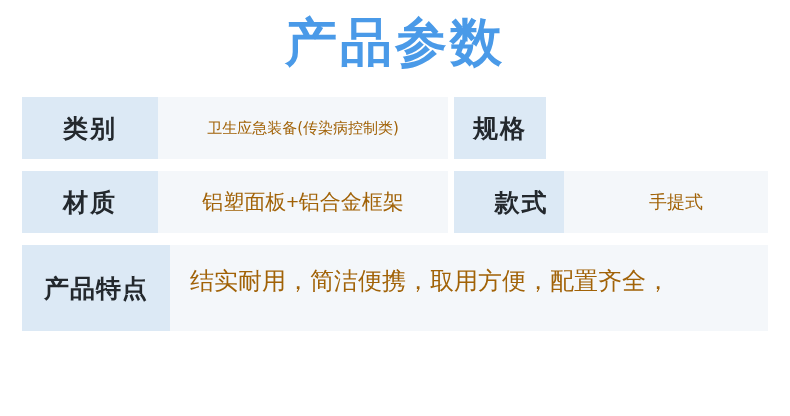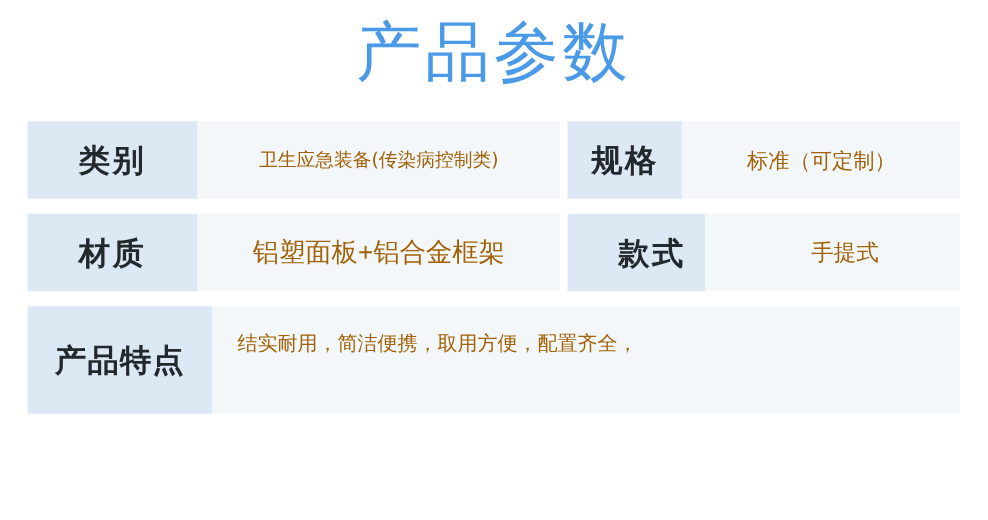--- a/index.html
+++ b/index.html
@@ -15,21 +15,21 @@
   }
   .page {
     position: relative;
     width: 790px;
     height: 416px;
     box-sizing: border-box;
   }
   .title {
     text-align: center;
     font-size: 52px;
-    font-weight: normal;
+    font-weight: bold;
     color: #4a9ae8;
     letter-spacing: 3px;
     padding-top: 14px;
     line-height: 1.1;
     font-family: "DejaVu Sans", sans-serif;
   }
   .table {
     margin: 26px 22px 0 22px;
   }
   .row {
@@ -83,21 +83,21 @@
     flex: 1; height: 62px;
     justify-content: center;
     font-size: 18px;
     padding-left: 20px;
   }
   
   .r3 .lab1 { width: 148px; height: 86px; letter-spacing: 1px; }
   .r3 .val1 {
     flex: 1; height: 86px;
     padding: 0 20px;
-    font-size: 16px;
+    font-size: 24px;
     line-height: 1.5;
     display: block;
     padding-top: 18px;
   }
   .r3 .val1 .line {
     display: block;
   }
 </style>
 </head>
 <body>
@@ -105,21 +105,20 @@
 <div class="page">
 
   <div class="title">产品参数</div>
 
   <div class="table">
 
     <div class="row r1">
       <div class="cell-label lab1">类别</div>
       <div class="cell-value val1">卫生应急装备(传染病控制类)</div>
       <div class="cell-label lab2">规格</div>
-      <div class="cell-value val2">标准（可定制）</div>
     </div>
 
     <div class="row r2">
       <div class="cell-label lab1">材质</div>
       <div class="cell-value val1">铝塑面板+铝合金框架</div>
       <div class="cell-label lab2">款式</div>
       <div class="cell-value val2">手提式</div>
     </div>
 
     <div class="row r3">

